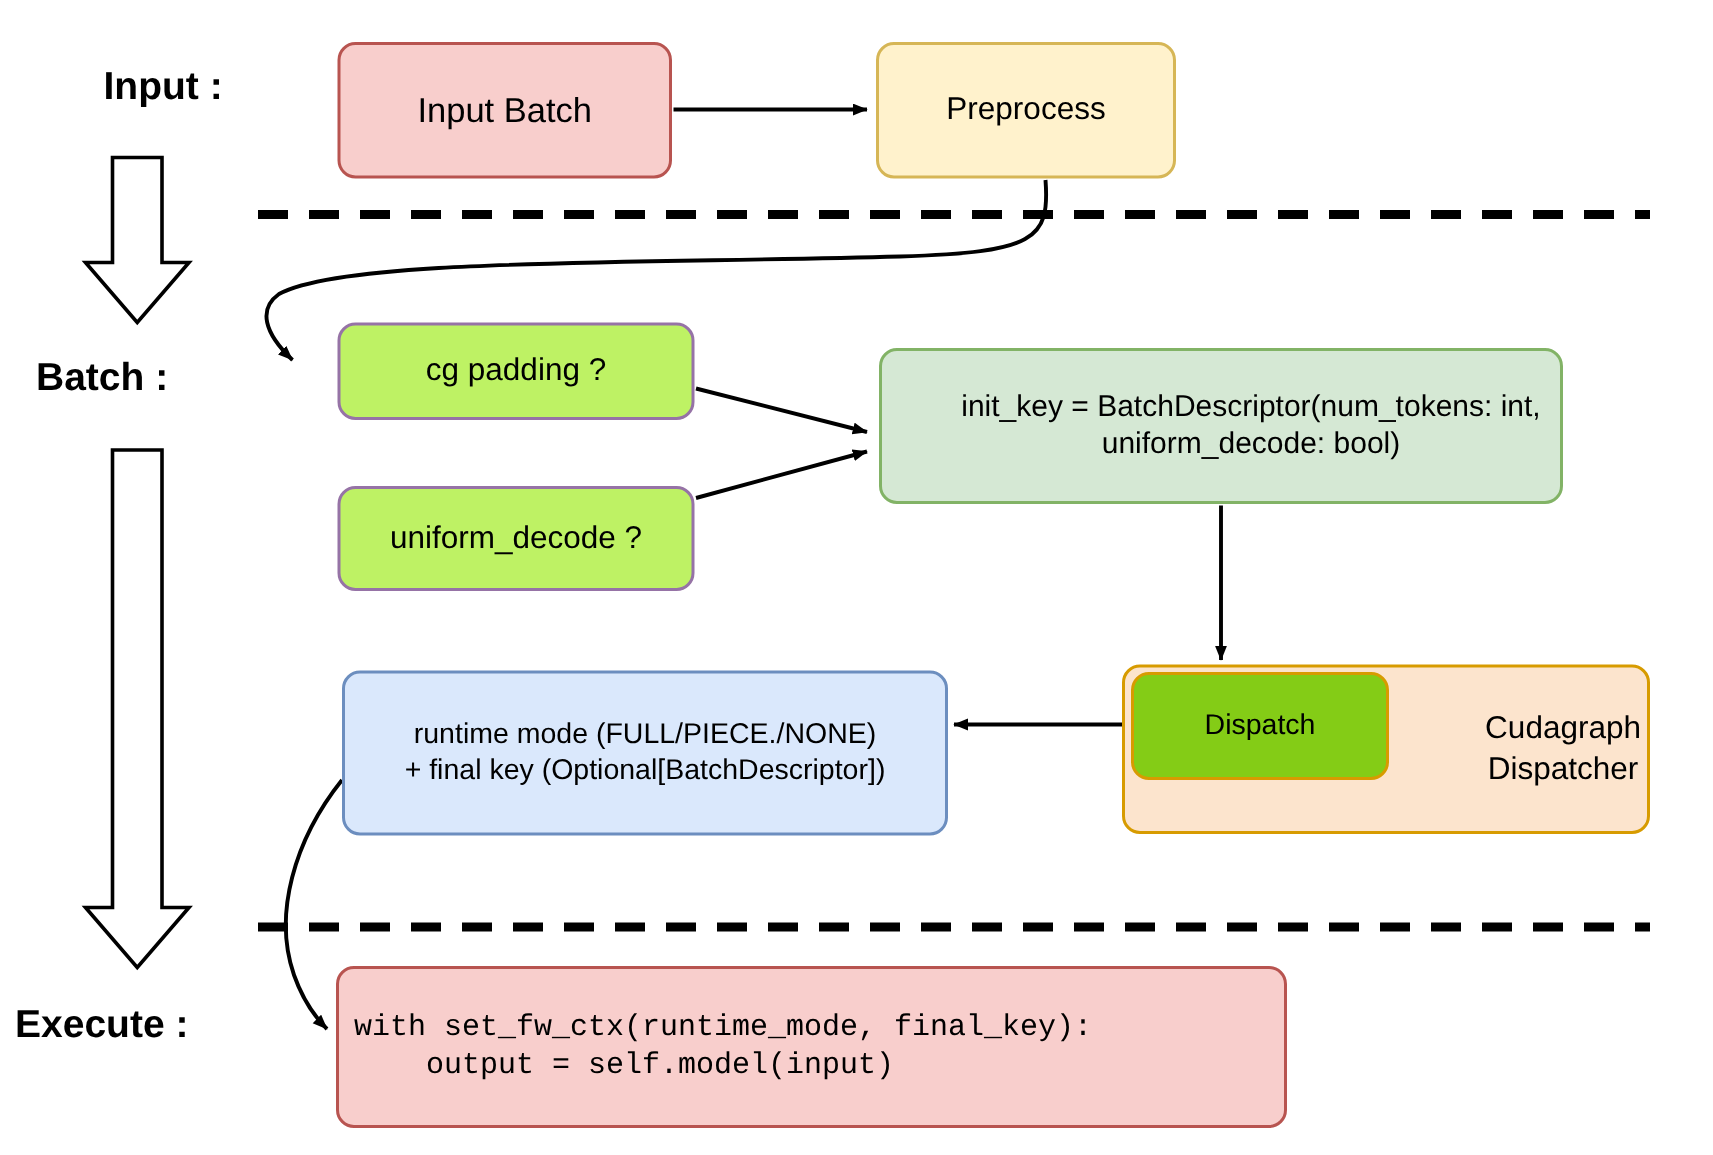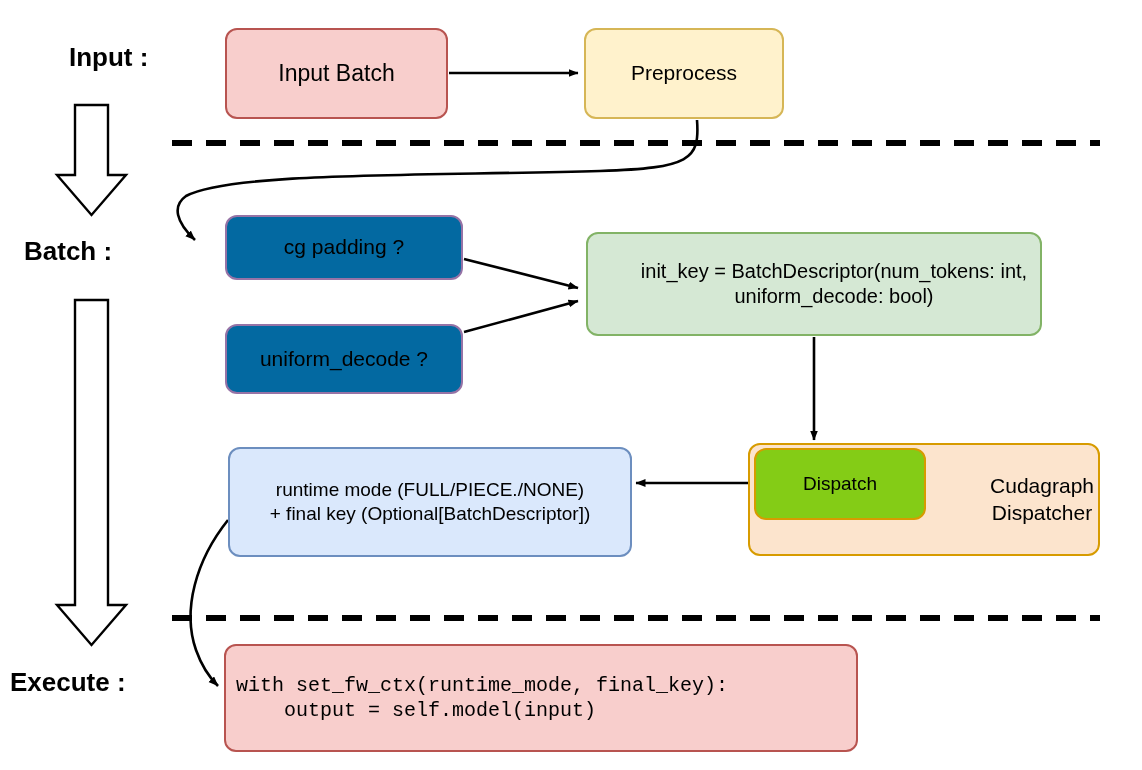--- a/index.html
+++ b/index.html
@@ -10,21 +10,21 @@
 
   .stage-label{position:absolute;font-weight:bold;color:#000;white-space:nowrap;}
 
   .node{position:absolute;box-sizing:border-box;display:flex;align-items:center;
         justify-content:center;text-align:center;border-radius:12px;
         border:2px solid #000;color:#000;line-height:1.25;}
   .node .txt{display:block;padding:0 8px;}
 
   .n-pink   {background:#f8cecc;border-color:#b85450;}
   .n-yellow {background:#fff2cc;border-color:#d6b656;}
-  .n-purple {background:#0369a1;border-color:#9673a6;text-align:center;}
+  .n-purple {background:#bef264;border-color:#9673a6;text-align:center;}
   .n-green  {background:#d5e8d4;border-color:#82b366;}
   .n-blue   {background:#dae8fc;border-color:#6c8ebf;}
   .n-orange-outer{background:#fce4cd;border-color:#d79b00;}
   .n-orange-inner{background:#84cc16;border-color:#d79b00;}
 
   .code-node{font-family:"Liberation Mono",monospace;white-space:pre;
              justify-content:flex-start;text-align:left;}
   .code-node .txt{padding-left:10px;}
 </style>
 </head>

